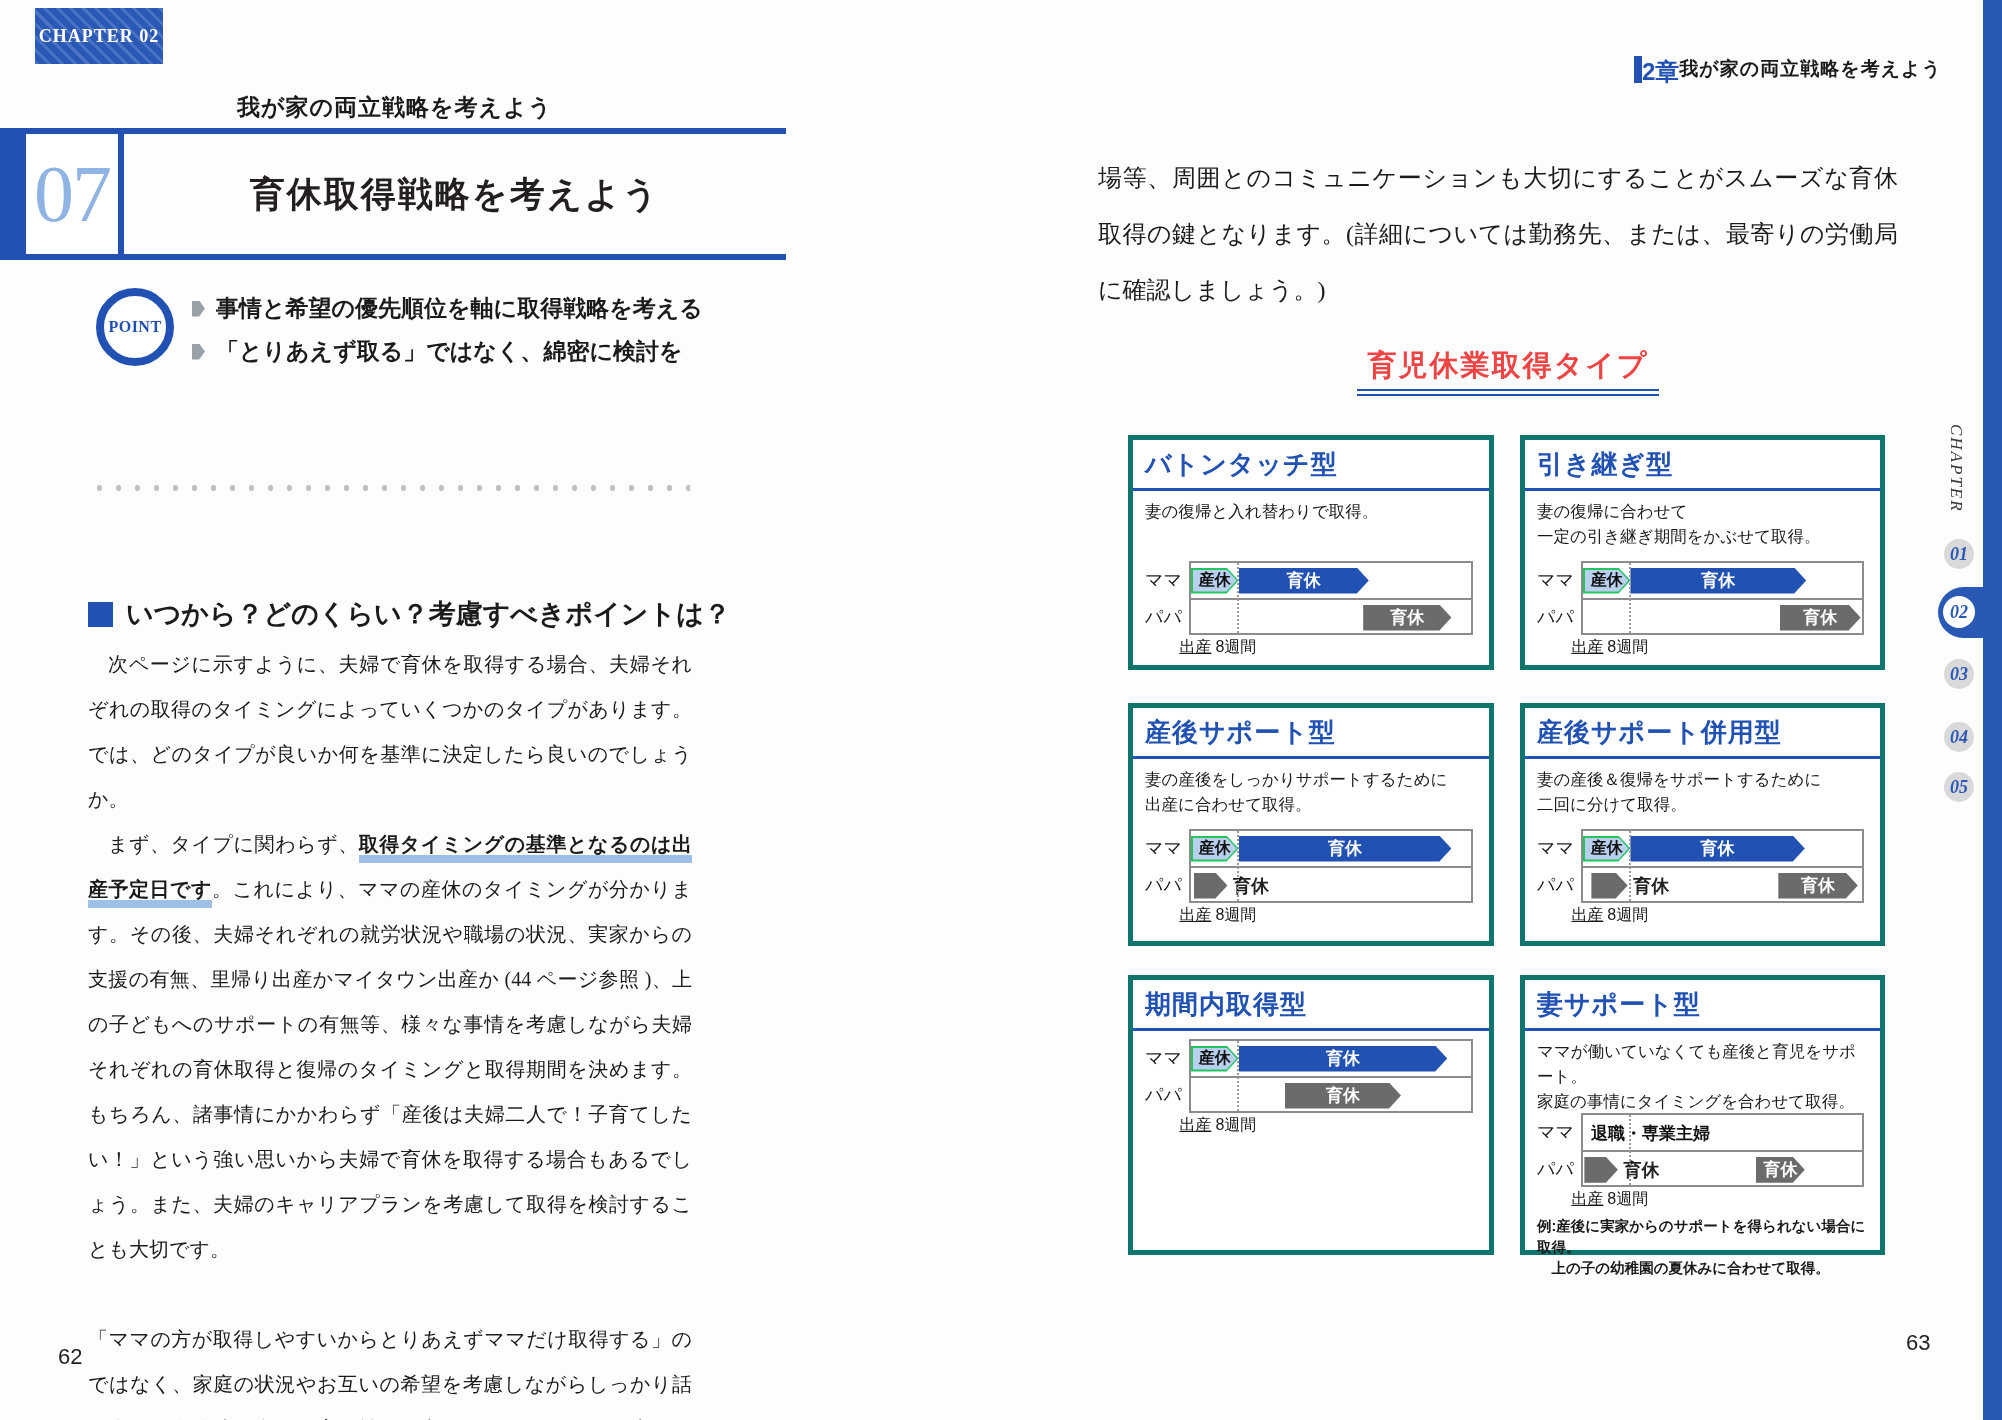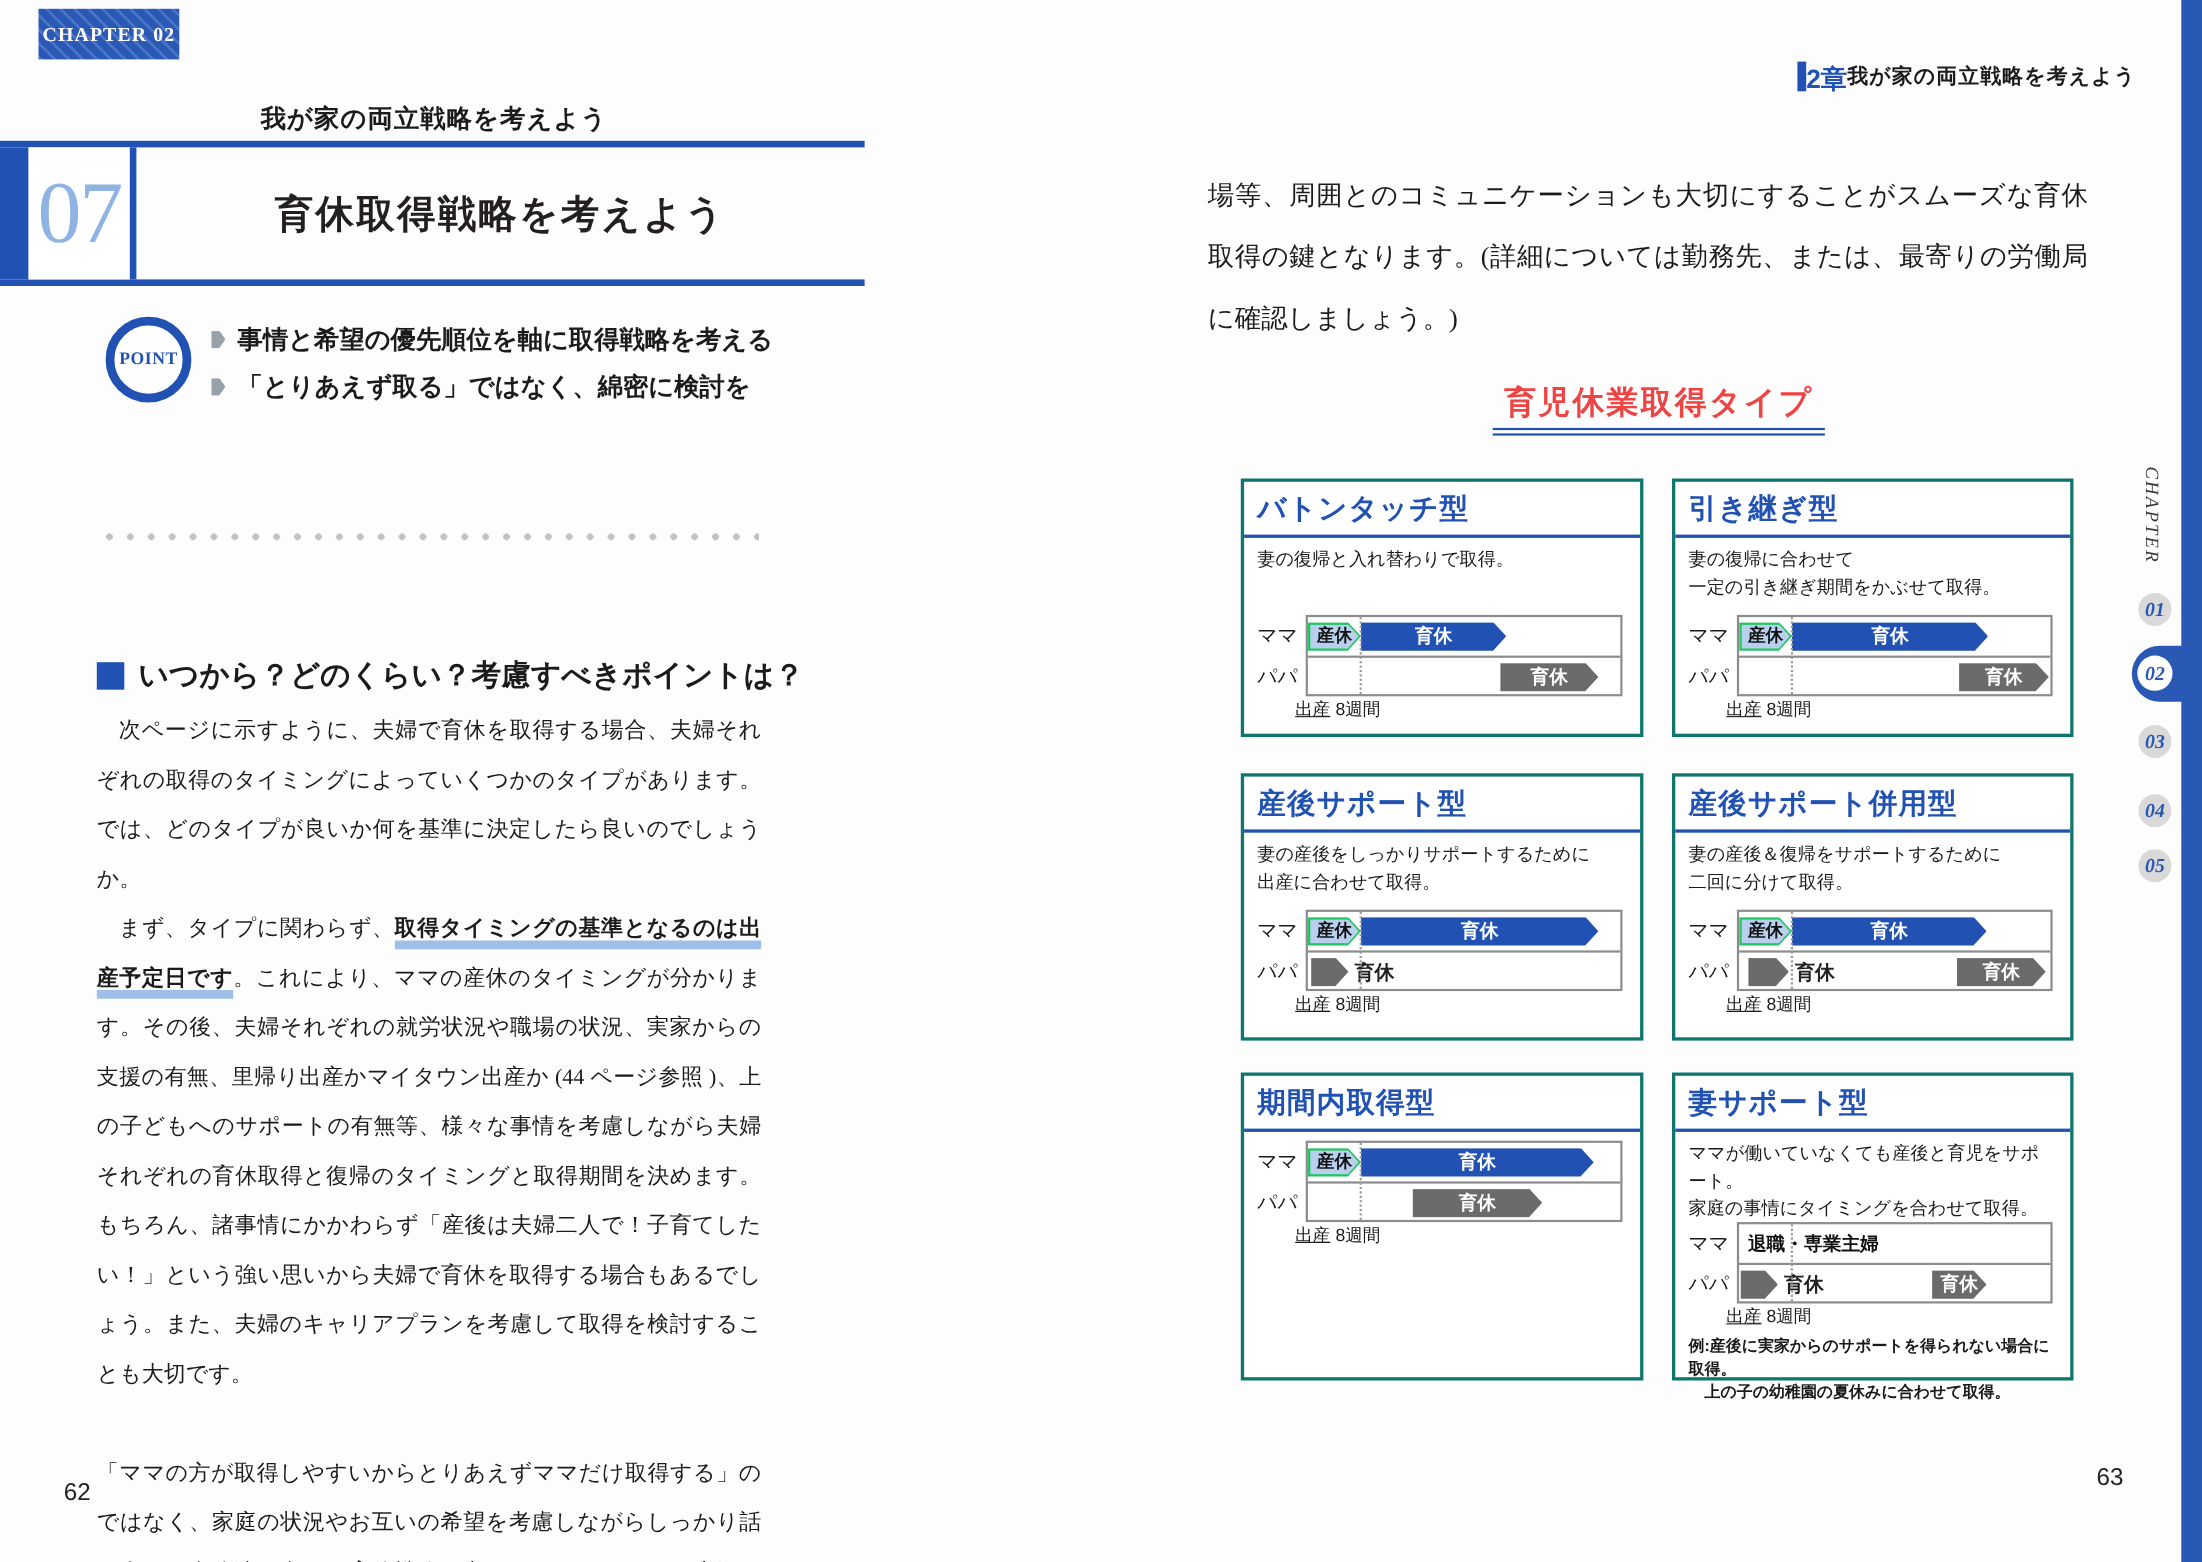--- a/index.html
+++ b/index.html
@@ -2,21 +2,21 @@
 <html><head>
 <meta charset="utf-8">
 <style>
   html,body{margin:0;padding:0;background:#e8e8e8;}
   #canvas{
     position:relative;width:2002px;height:1420px;background:#fdfdfd;
     overflow:hidden;font-family:"Liberation Sans","DejaVu Sans",sans-serif;color:#1b1b1b;
   }
   
   .chapter-badge{
-    position:absolute;left:35px;top:8px;width:128px;height:46px;
+    position:absolute;left:35px;top:8px;width:128px;height:56px;
     background:repeating-linear-gradient(45deg,#4a73c6 0 3px,#2a58b5 3px 9px);
     color:#fff;font-family:"Liberation Serif","DejaVu Serif",serif;font-weight:bold;
     font-size:18px;letter-spacing:1px;display:flex;align-items:center;justify-content:center;
   }
   .kicker{position:absolute;left:237px;top:92px;font-size:23px;font-weight:bold;letter-spacing:1px;}
   .title-block{position:absolute;left:0;top:128px;width:786px;}
   .tb-border{height:6px;background:#2152b3;}
   .tb-row{display:flex;height:120px;}
   .tb-leftbar{width:26px;background:#2152b3;}
   .tb-num{width:92px;background:#fff;display:flex;align-items:center;justify-content:center;
@@ -54,21 +54,21 @@
   .rh-bar{width:8px;height:27px;background:#2152b3;}
   .rh-chapter{color:#2152b3;font-size:24px;font-weight:bold;}
   .rh-title{color:#1b1b1b;font-size:19px;font-weight:bold;letter-spacing:1px;}
   .right-para{position:absolute;left:1098px;top:150px;width:800px;
     font-family:"Liberation Serif","DejaVu Serif",serif;font-size:24px;line-height:56px;
     text-align:justify;color:#1b1b1b;}
   .types-heading{position:absolute;left:1128px;top:346px;width:760px;text-align:center;}
   .types-heading span{display:inline-block;font-size:29px;font-weight:bold;color:#ef4444;
     letter-spacing:2px;border-bottom:7px double #2152b3;padding:0 10px 3px 10px;}
   
-  .tbox{position:absolute;box-sizing:border-box;border:3px solid #0f766e;background:#fff;}
+  .tbox{position:absolute;box-sizing:border-box;border:5px solid #0f766e;background:#fff;}
   .tbox-title{height:48px;line-height:48px;border-bottom:3px solid #2152b3;
     color:#2152b3;font-weight:bold;font-size:26px;padding-left:12px;letter-spacing:1px;}
   .tbox-body{padding:8px 12px 0 12px;}
   .tbox-desc{font-size:16.5px;line-height:1.5;min-height:62px;color:#1a1a1a;}
   .tl-wrap{position:relative;margin-left:44px;margin-right:4px;}
   .tl-sidelabel{position:absolute;left:-44px;width:40px;font-size:18px;color:#1a1a1a;}
   .sl-mama{top:7px;}
   .sl-papa{top:44px;}
   .timeline{position:relative;height:74px;border:2px solid #8c8c8c;background:#fff;box-sizing:border-box;}
   .tl-row{position:relative;height:35px;}

